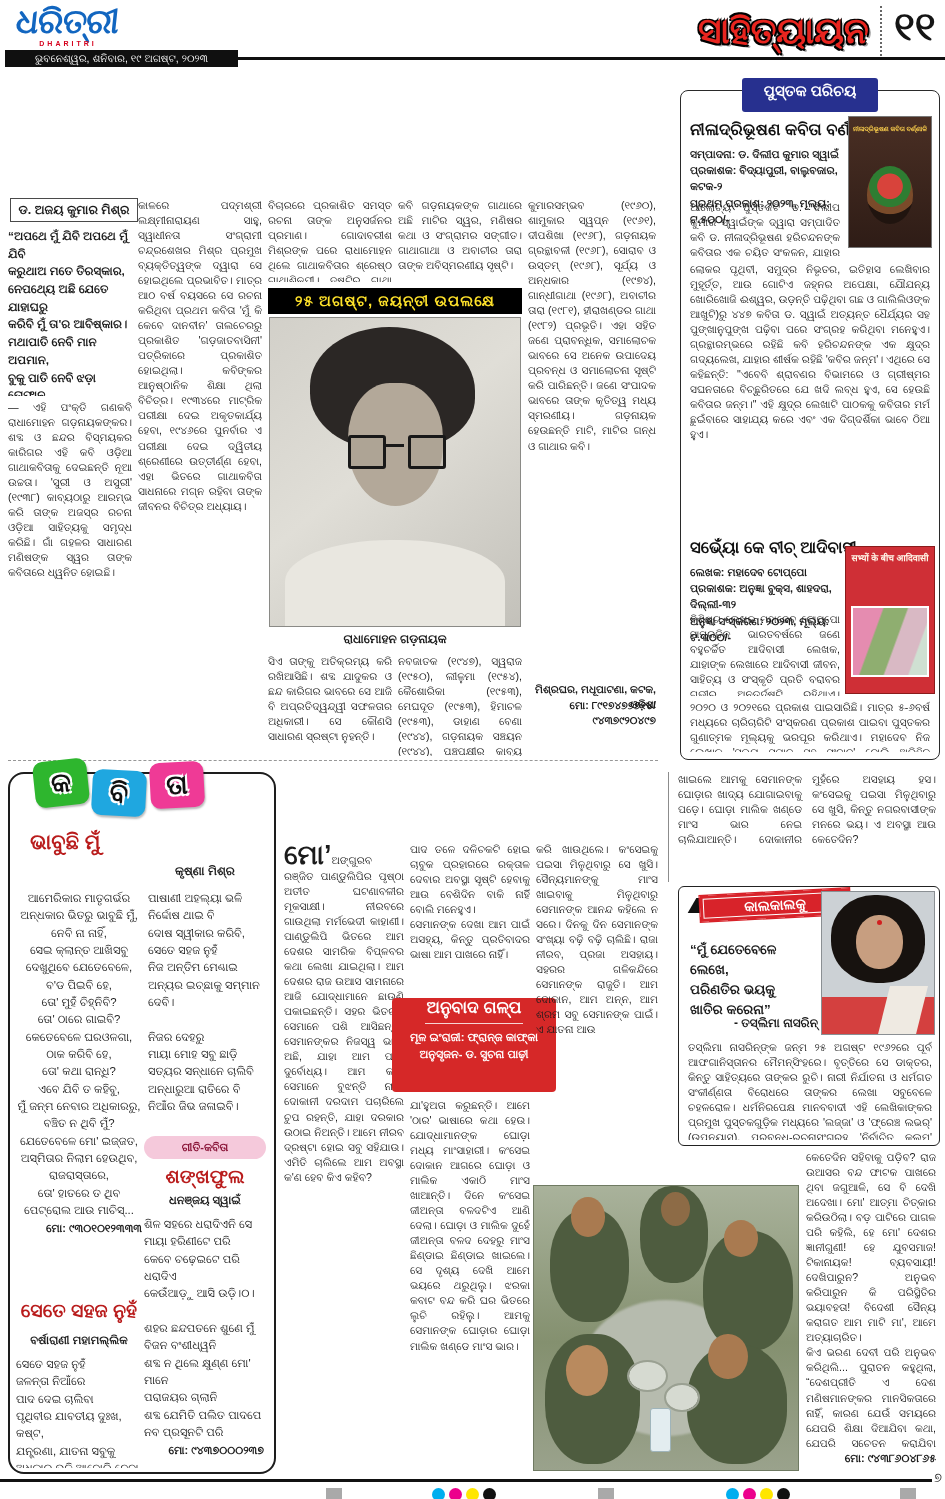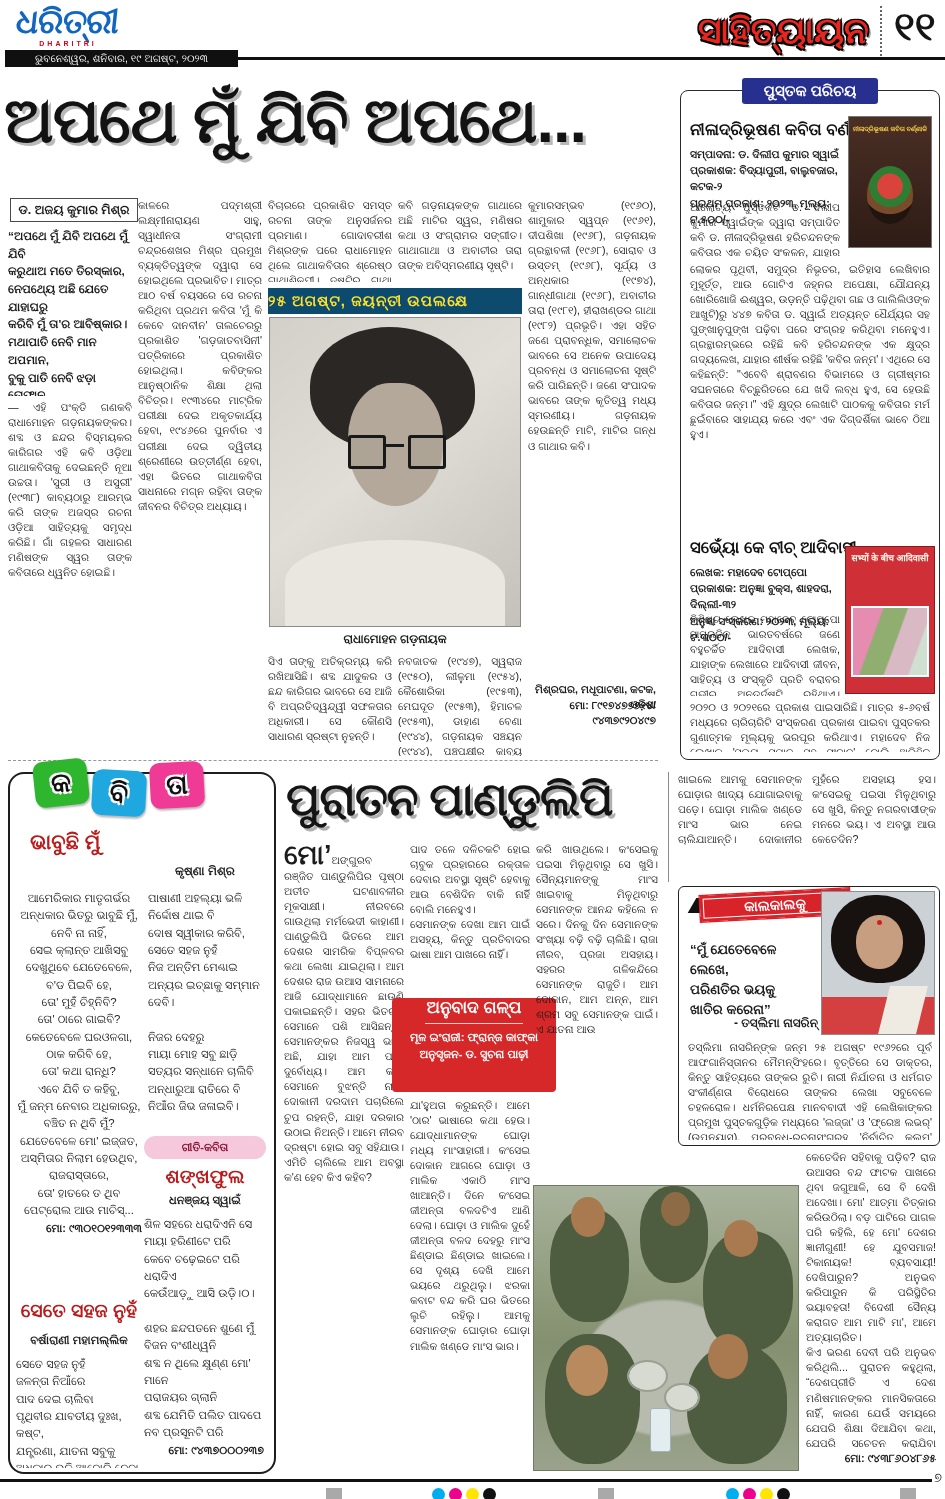--- a/index.html
+++ b/index.html
@@ -22,21 +22,21 @@
   .hrule{background:#101010;}
   .section-title{font-size:36px;font-weight:bold;color:#e8251f;
      text-shadow:-1.5px -1.5px 0 #000,1.5px -1.5px 0 #000,-1.5px 1.5px 0 #000,1.5px 1.5px 0 #000,3px 3px 0 #00000055;}
   .dotsep{border-left:2px dotted #666;}
   .pagenum{font-size:40px;font-weight:bold;color:#151515;}
 
   .lead-headline{font-size:63px;font-weight:bold;color:#121212;letter-spacing:-1px;
      text-shadow:3px 3px 0 #b9b9b9;}
   .byline-box{border:1.5px solid #4a4a4a;font-size:12.5px;font-weight:bold;text-align:center;}
 
-  .banner{background:#0c4a6e;color:#ffe22a;font-weight:bold;font-size:15px;line-height:26px;letter-spacing:1px;border-radius:0;}
+  .banner{background:#000000;color:#ffe22a;font-weight:bold;font-size:15px;text-align:center;line-height:26px;letter-spacing:1px;border-radius:0;}
   .photo-cap{font-size:12px;font-weight:bold;text-align:center;}
 
   
   .portrait{background:linear-gradient(140deg,#d2d0c9,#e0ded7 45%,#c3c1ba);outline:1px solid #8a8a86;}
   .portrait .hair{position:absolute;top:3%;left:16%;width:66%;height:40%;background:#2b2725;border-radius:48% 52% 42% 46%;}
   .portrait .face{position:absolute;top:21%;left:31%;width:38%;height:40%;background:#b3a899;border-radius:46% 46% 52% 52%;}
   .portrait .spec{position:absolute;top:38%;width:13%;height:9%;border:3px solid #191919;border-radius:3px;background:#a79d8e66;}
   .portrait .bridge{position:absolute;top:41%;left:46.5%;width:7%;height:3px;background:#191919;}
   .portrait .kurta{position:absolute;bottom:0;left:6%;width:88%;height:28%;background:#e9e7e0;border-radius:48% 48% 0 0;}
 
@@ -104,21 +104,20 @@
 <div id="page">
 
   <div class="abs logo" style="left:16px;top:2px;">ଧରିତ୍ରୀ</div>
   <div class="abs logo-sub" style="left:16px;top:40px;width:104px;">DHARITRI</div>
   <div class="abs datebar" style="left:5px;top:50px;width:233px;height:17px;">ଭୁବନେଶ୍ୱର, ଶନିବାର, ୧୯ ଅଗଷ୍ଟ, ୨୦୨୩</div>
   <div class="abs hrule" style="left:238px;top:57px;width:707px;height:3px;"></div>
   <div class="abs section-title" style="left:698px;top:10px;">ସାହିତ୍ୟାୟନ</div>
   <div class="abs dotsep" style="left:880px;top:6px;height:50px;"></div>
   <div class="abs pagenum" style="left:894px;top:4px;">୧୧</div>
 
-  <div class="abs lead-headline" style="left:4px;top:84px;width:680px;">ଅପଥେ ମୁଁ ଯିବି ଅପଥେ...</div>
   <div class="abs byline-box" style="left:10px;top:198px;width:126px;height:22px;line-height:22px;">ଡ. ଅଜୟ କୁମାର ମିଶ୍ର</div>
 
   <div class="abs verse pre clip" style="left:8px;top:228px;width:124px;height:168px;">“ଅପଥେ ମୁଁ ଯିବି ଅପଥେ ମୁଁ ଯିବି
 କରୁଥାଅ ମତେ ତିରସ୍କାର,
 ନେପଥ୍ୟେ ଅଛି ଯେତେ ଯାହାଘରୁ
 କରିବି ମୁଁ ତା'ର ଆବିଷ୍କାର।
 ମଥାପାତି ନେବି ମାନ ଅପମାନ,
 ବୁକୁ ପାତି ନେବି ଝଡ଼ା ତୋଫାନ,
 ସମୟ ଆସିବ ଯେଉଁଦିନ ତୁମେ</div>
   <div class="abs body-txt just clip" style="left:8px;top:400px;width:124px;height:356px;">— ଏହି ପଂକ୍ତି ଗଣକବି ରାଧାମୋହନ ଗଡ଼ନାୟକଙ୍କର। ଶବ୍ଦ ଓ ଛନ୍ଦର ବିସ୍ମୟକର କାରିଗର ଏହି କବି ଓଡ଼ିଆ ଗାଥାକବିତାକୁ ଦେଇଛନ୍ତି ନୂଆ ଉଚ୍ଚତା। 'ସୁରୀ ଓ ଅସୁରୀ' (୧୯୩୮) କାବ୍ୟଠାରୁ ଆରମ୍ଭ କରି ତାଙ୍କ ଅଜସ୍ର ରଚନା ଓଡ଼ିଆ ସାହିତ୍ୟକୁ ସମୃଦ୍ଧ କରିଛି। ଗାଁ ଗହଳର ସାଧାରଣ ମଣିଷଙ୍କ ସ୍ୱର ତାଙ୍କ କବିତାରେ ଧ୍ୱନିତ ହୋଇଛି।</div>
@@ -143,21 +142,21 @@
   <div class="abs body-txt just clip" style="left:398px;top:654px;width:124px;height:102px;">ନବଜାତକ (୧୯୪୭), ସ୍ୱରାଜ (୧୯୫୦), ଲୀଳୁମା (୧୯୫୪), କୈଶୋରିକା (୧୯୫୩), ମେଘଦୂତ (୧୯୫୩), ହିମାଚଳ (୧୯୫୩), ଡାହାଣ ବେଣା (୧୯୪୪), ଗଡ଼ନାୟକ ସଞ୍ଚୟନ (୧୯୪୪), ପଞ୍ଚପକ୍ଷୀର କାବ୍ୟ (୧୯୪୯), ଧୂସର ଭୂମିକା (୧୯୬୦),</div>
 
   <div class="abs body-txt just clip" style="left:528px;top:198px;width:128px;height:478px;">କୁମାରସମ୍ଭବ (୧୯୬୦), ଶାମୁକାର ସ୍ୱପ୍ନ (୧୯୬୧), ଦୀପଶିଖା (୧୯୬୮), ଗଡ଼ନାୟକ ଗ୍ରନ୍ଥାବଳୀ (୧୯୬୮), ସୋରାବ ଓ ଉସ୍ତମ୍ (୧୯୬୮), ସୂର୍ଯ୍ୟ ଓ ଅନ୍ଧକାର (୧୯୭୪), ଗାନ୍ଧୀଗାଥା (୧୯୬୮), ଅବାଚୀର ତାରା (୧୯୮୧), ହୀରାଖଣ୍ଡର ଗାଥା (୧୯୮୨) ପ୍ରଭୃତି। ଏହା ସହିତ ଜଣେ ପ୍ରାବନ୍ଧିକ, ସମାଲୋଚକ ଭାବରେ ସେ ଅନେକ ଉପାଦେୟ ପ୍ରବନ୍ଧ ଓ ସମାଲୋଚନା ସୃଷ୍ଟି କରି ପାରିଛନ୍ତି। ଜଣେ ସଂପାଦକ ଭାବରେ ତାଙ୍କ କୃତିତ୍ୱ ମଧ୍ୟ ସ୍ମରଣୀୟ।
    ଗଡ଼ନାୟକ ହେଉଛନ୍ତି ମାଟି, ମାଟିର ଗନ୍ଧ ଓ ଗାଥାର କବି।</div>
   <div class="abs body-txt bold right" style="left:528px;top:682px;width:128px;">ମିଶ୍ରଘର, ମଧୂପାଟଣା, କଟକ, ଓଡ଼ିଶା</div>
   <div class="abs body-txt bold right pre" style="left:528px;top:698px;width:128px;">ମୋ: ୮୯୧୭୪୭୭୭୧୪/
 ୯୪୩୭୯୨୦୪୯୭</div>
   <div class="abs dashrule" style="left:8px;top:760px;width:650px;"></div>
 
   <div class="abs side-box" style="left:680px;top:90px;width:258px;height:668px;"></div>
-  <div class="abs side-tab" style="left:742px;top:78px;width:136px;height:26px;">ପୁସ୍ତକ ପରିଚୟ</div>
+  <div class="abs side-tab" style="left:742px;top:78px;width:136px;height:34px;">ପୁସ୍ତକ ପରିଚୟ</div>
 
   <div class="abs book-title" style="left:690px;top:120px;width:200px;">ନୀଳାଦ୍ରିଭୂଷଣ କବିତା ବର୍ଣ୍ଣାଳି</div>
   <div class="abs book-meta pre" style="left:690px;top:146px;width:175px;">ସମ୍ପାଦନା: ଡ. ଦିଲୀପ କୁମାର ସ୍ୱାଇଁ
 ପ୍ରକାଶକ: ବିଦ୍ୟାପୁରୀ, ବାଲୁବଜାର, କଟକ-୨
 ପ୍ରଥମ ପ୍ରକାଶ: ୨୦୨୩, ମୂଲ୍ୟ: ଟ.୫୦୦/-</div>
   <div class="abs cover1" style="left:848px;top:116px;width:82px;height:130px;">
     <div class="t">ନୀଳାଦ୍ରିଭୂଷଣ କବିତା ବର୍ଣ୍ଣାଳି</div>
     <div class="flower"></div>
   </div>
   <div class="abs body-txt just clip" style="left:690px;top:200px;width:150px;height:58px;">ଆଲୋଚ୍ୟ ପୁସ୍ତକଟି ଡ. ଦିଲୀପ କୁମାର ସ୍ୱାଇଁଙ୍କ ଦ୍ୱାରା ସମ୍ପାଦିତ କବି ଡ. ନୀଳାଦ୍ରିଭୂଷଣ ହରିଚନ୍ଦନଙ୍କ କବିତାର ଏକ ଚୟିତ ସଂକଳନ, ଯାହାର କଳେବର ୪୬୭ ପୃଷ୍ଠାବିଶିଷ୍ଟ। କବିଙ୍କର ମୋଟ ୧୧ଟି କବିତା ସଂକଳନ (ପାହାଚ, ନୀଳଚନ୍ଦନର ଭୁଲ୍ ଠିକଣା, ସମ୍ବୋଧନହୀନ, ଅତାନକ ବୃହନ୍ନଳା, ନିର୍ବୋଧ</div>
@@ -246,21 +245,20 @@
   <div class="abs poem-verse pre clip" style="left:16px;top:1356px;width:126px;height:112px;">ସେତେ ସହଜ ନୁହଁ
 ଜଳନ୍ତା ନିଆଁରେ
 ପାଦ ଦେଇ ଚାଲିବା
 ପୃଥିବୀର ଯାବତୀୟ ଦୁଃଖ, କଷ୍ଟ,
 ଯନ୍ତ୍ରଣା, ଯାତନା ସବୁକୁ
 ଅଧିକାର ଭଳି ଆବୋରି ନେବା
 ସେତେ ସହଜ ନୁହଁ
 ହୃଦୟ ତିଳତିଳ ଜଳିବା ସତ୍ତ୍ୱେ
 ମୁହଁରେ ଖୁସିର ଝରଣା ଝରାଇବା।</div>
 
-  <div class="abs story-headline" style="left:286px;top:772px;width:390px;">ପୁରାତନ ପାଣ୍ଡୁଲିପି</div>
 
   <div class="abs body-txt just clip" style="left:284px;top:842px;width:120px;height:628px;">
     <span class="dropcap">ମୋ’</span><span>ଅଙ୍ଗୁରବ ରଞ୍ଜିତ ପାଣ୍ଡୁଲିପିର ପୃଷ୍ଠା ଅତୀତ ଘଟଣାବଳୀର ମୂକସାକ୍ଷୀ। ନୀରବରେ ଗାଉଥିଲା ମର୍ମଭେଦୀ କାହାଣୀ। ପାଣ୍ଡୁଲିପି ଭିତରେ ଆମ ଦେଶର ସାମରିକ ବିପ୍ଳବର କଥା ଲେଖା ଯାଇଥିଲା। ଆମ ଦେଶର ରାଜ ଉଆସ ସାମନାରେ ଆଜି ଯୋଦ୍ଧାମାନେ ଛାଉଣି ପକାଇଛନ୍ତି। ସହର ଭିତରକୁ ସେମାନେ ପଶି ଆସିଛନ୍ତି। ସେମାନଙ୍କର ନିଜସ୍ୱ ଭାଷା ଅଛି, ଯାହା ଆମ ପାଇଁ ଦୁର୍ବୋଧ୍ୟ। ଆମ କଥା ସେମାନେ ବୁଝନ୍ତି ନାହିଁ। ଦୋକାନୀ ଦରଦାମ ପଚାରିଲେ ଚୁପ ରହନ୍ତି, ଯାହା ଦରକାର ଉଠାଇ ନିଅନ୍ତି। ଆମେ ନୀରବ ଦ୍ରଷ୍ଟା ହୋଇ ସବୁ ସହିଯାଉ। ଏମିତି ଚାଲିଲେ ଆମ ଅବସ୍ଥା କ'ଣ ହେବ କିଏ କହିବ?</span>
   </div>
 
   <div class="abs body-txt just pre clip" style="left:410px;top:842px;width:120px;height:152px;font-family:Liberation Serif, serif;">ପାଦ ତଳେ ଦଳିଚକଟି ହୋଇ ଚାବୁକ ପ୍ରହାରରେ ରକ୍ତାଳ ଦେବାର ଅବସ୍ଥା ସୃଷ୍ଟି ହେବାକୁ ଆଉ ବେଶିଦିନ ବାକି ନାହିଁ ବୋଲି ମନେହୁଏ।
    ସେମାନଙ୍କ ଦେଖା ଆମ ପାଇଁ ଅସହ୍ୟ, କିନ୍ତୁ ପ୍ରତିବାଦର ଭାଷା ଆମ ପାଖରେ ନାହିଁ।</div>
 
   <div class="abs transl-box" style="left:392px;top:998px;width:164px;height:94px;">
     <div class="tt">ଅନୁବାଦ ଗଳ୍ପ</div>

